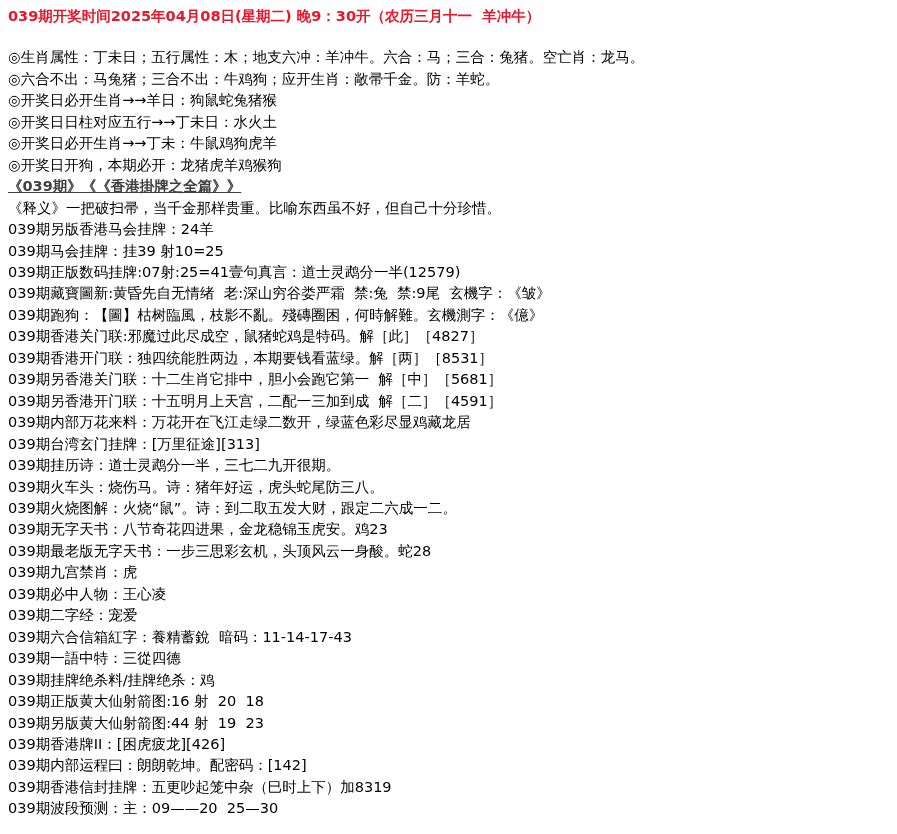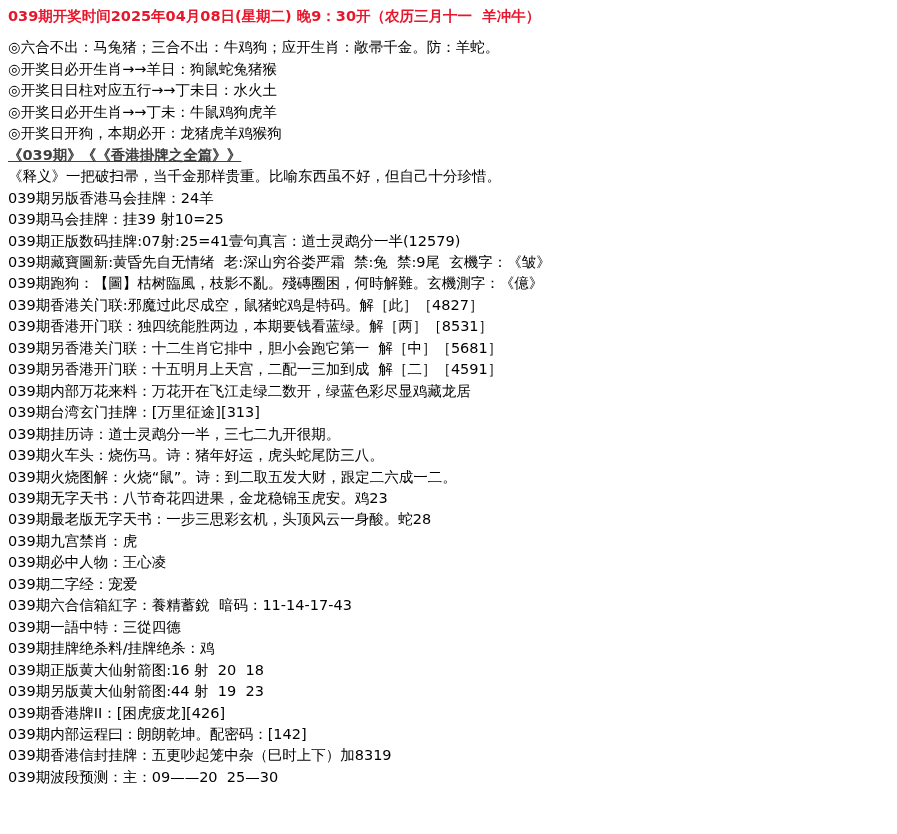--- a/index.html
+++ b/index.html
@@ -26,36 +26,37 @@
     line-height: 1.48;
     white-space: pre-wrap;
     word-break: break-all;
   }
   .black {
     color: #000000;
   }
   .hdr {
     color: #e8162b;
     font-weight: bold;
-    margin-bottom: 10px;
+    margin-bottom: 20px;
   }
   .sect-title {
     color: #404040;
     font-weight: bold;
     text-decoration: underline;
   }
 </style>
 </head>
 <body>
 
 <div class="page">
 
   <div class="line hdr">039期开奖时间2025年04月08日(星期二) 晚9：30开（农历三月十一  羊冲牛）</div>
 
   <div>
+    <div class="line black">◎生肖属性：丁未日；五行属性：木；地支六冲：羊冲牛。六合：马；三合：兔猪。空亡肖：龙马。</div>
     <div class="line black">◎六合不出：马兔猪；三合不出：牛鸡狗；应开生肖：敞帚千金。防：羊蛇。</div>
     <div class="line black">◎开奖日必开生肖→→羊日：狗鼠蛇兔猪猴</div>
     <div class="line black">◎开奖日日柱对应五行→→丁未日：水火土</div>
     <div class="line black">◎开奖日必开生肖→→丁未：牛鼠鸡狗虎羊</div>
     <div class="line black">◎开奖日开狗，本期必开：龙猪虎羊鸡猴狗</div>
   </div>
 
   <div class="line sect-title">《039期》《《香港掛牌之全篇》》</div>
 
   <div>

